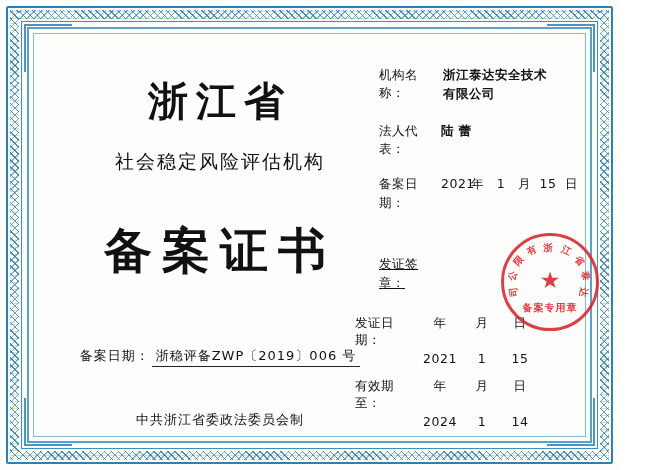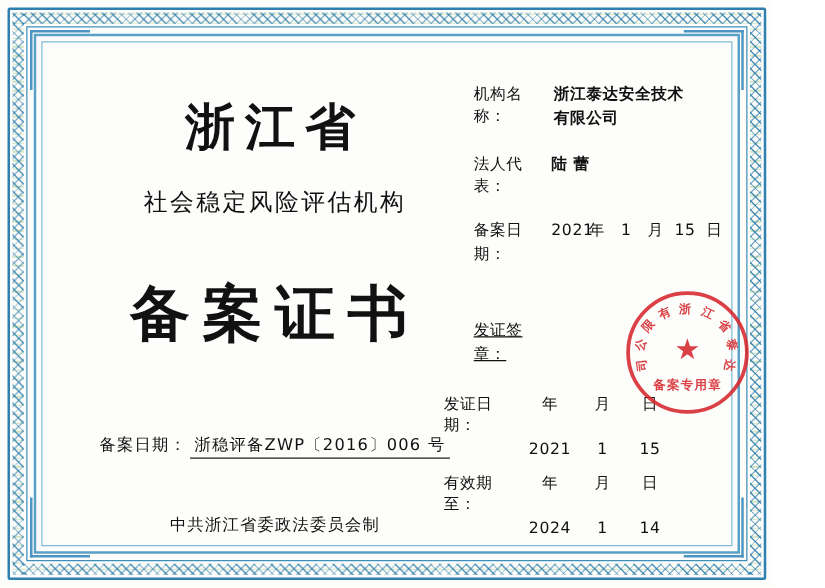--- a/index.html
+++ b/index.html
@@ -312,21 +312,21 @@
   <div class="corner bl"></div>
   <div class="corner br"></div>
 
   <div class="content">
 
     <div class="left-block">
       <div class="province-title">浙江省</div>
       <div class="subtitle">社会稳定风险评估机构</div>
       <div class="doc-title">备案证书</div>
       <div class="cert-no-row">
-        <span class="label">备案日期：</span><span class="value">浙稳评备ZWP〔2016〕006 号</span>
+        <span class="label">备案日期：</span><span class="value">浙稳评备ZWP〔2019〕006 号</span>
       </div>
       <div class="issuer">中共浙江省委政法委员会制</div>
     </div>
 
     <div class="right-block">
 
       <div class="field-row org-name">
         <div class="field-label two-line">机构名称：</div>
         <div class="field-value">
           <div>浙江泰达安全技术</div>

